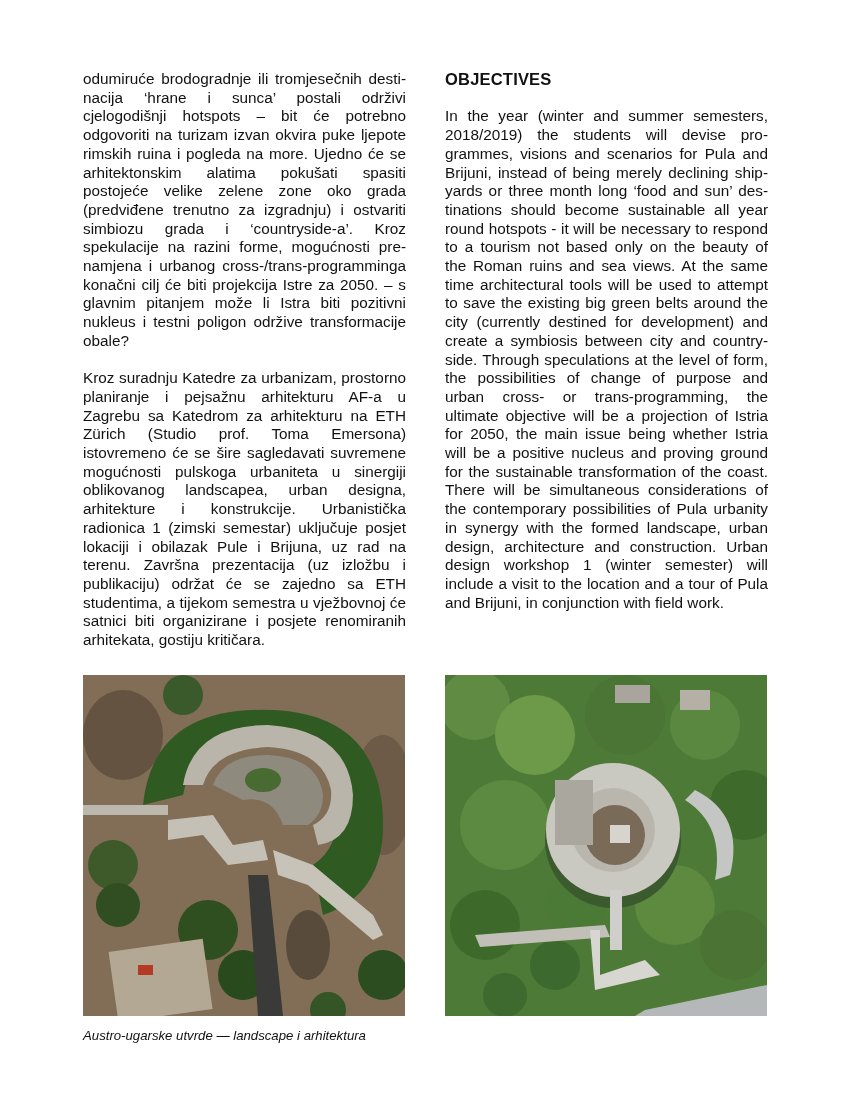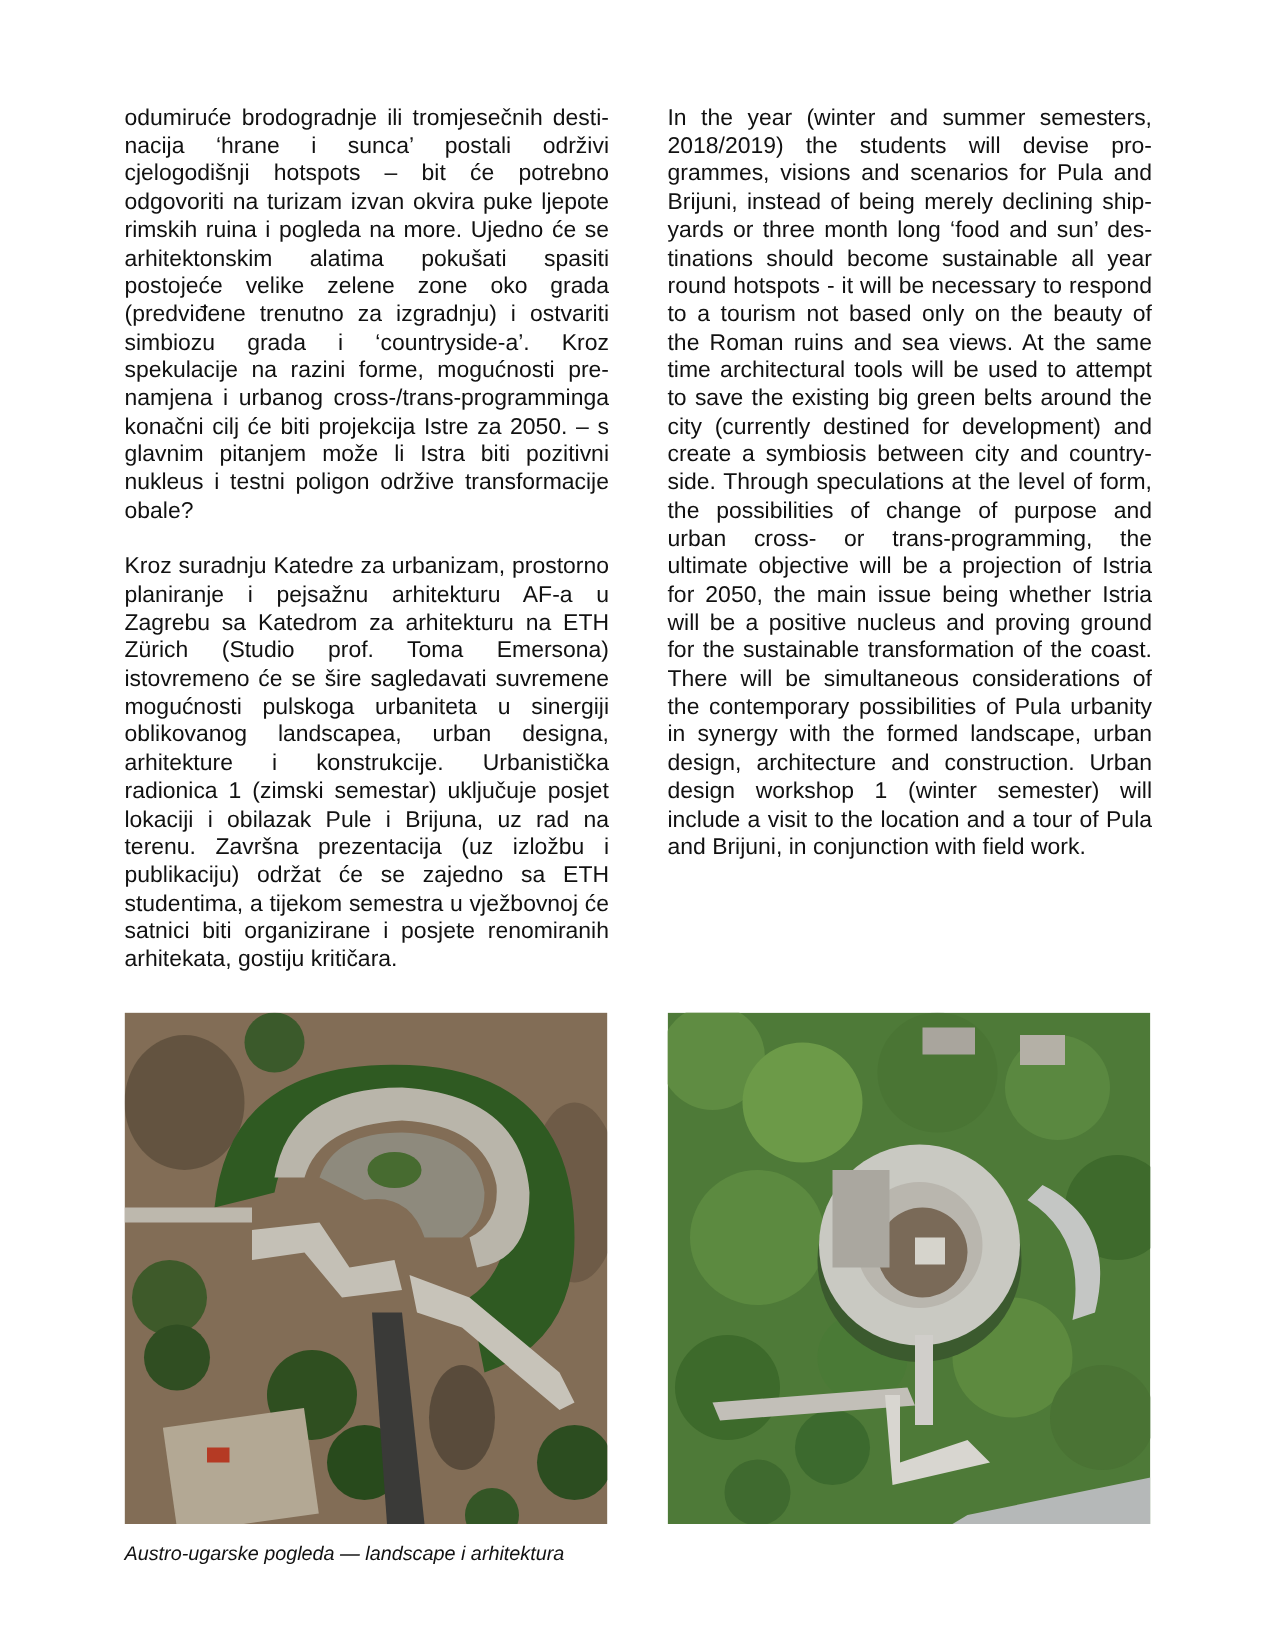--- a/index.html
+++ b/index.html
@@ -19,20 +19,21 @@
   </style>
 </head>
 <body>
 
 <div class="col col-left">
   <p>odumiruće brodogradnje ili tromjesečnih desti­nacija ‘hrane i sunca’ postali održivi cjelogodišnji hotspots – bit će potrebno odgovoriti na turizam izvan okvira puke ljepote rimskih ruina i pogleda na more. Ujedno će se arhitektonskim alatima pokušati spasiti postojeće velike zelene zone oko grada (predviđene trenutno za izgradnju) i ostvariti simbiozu grada i ‘countryside-a’. Kroz spekulacije na razini forme, mogućnosti pre­namjena i urbanog cross-/trans-programmin­ga konačni cilj će biti projekcija Istre za 2050. – s glavnim pitanjem može li Istra biti pozitivni nukleus i testni poligon održive transformacije obale?</p>
   <p>Kroz suradnju Katedre za urbanizam, prostorno planiranje i pejsažnu arhitekturu AF-a u Zagrebu sa Katedrom za arhitekturu na ETH Zürich (Stu­dio prof. Toma Emersona) istovremeno će se šire sagledavati suvremene mogućnosti pulsk­oga urbaniteta u sinergiji oblikovanog landsca­pea, urban designa, arhitekture i konstrukcije. Urbanistička radionica 1 (zimski semestar) uk­ljučuje posjet lokaciji i obilazak Pule i Brijuna, uz rad na terenu. Završna prezentacija (uz izlo­žbu i publikaciju) održat će se zajedno sa ETH studentima, a tijekom semestra u vježbovnoj će satnici biti organizirane i posjete renomiranih ar­hitekata, gostiju kritičara.</p>
 </div>
 
 <div class="col col-right">
+  <div class="heading">OBJECTIVES</div>
   <p>In the year (winter and summer semesters, 2018/2019) the students will devise pro­grammes, visions and scenarios for Pula and Brijuni, instead of being merely declining ship­yards or three month long ‘food and sun’ des­tinations should become sustainable all year round hotspots - it will be necessary to respond to a tourism not based only on the beauty of the Roman ruins and sea views. At the same time architectural tools will be used to attempt to save the existing big green belts around the city (currently destined for development) and create a symbiosis between city and country­side.  Through speculations at the level of form, the possibilities of change of purpose and urban cross- or trans-programming, the ultimate ob­jective will be a projection of Istria for 2050, the main issue being whether Istria will be a posi­tive nucleus and proving ground for the sustain­able transformation of the coast. There will be simultaneous considerations of the contempo­rary possibilities of Pula urbanity in synergy with the formed landscape, urban design, architec­ture and construction. Urban design workshop 1 (winter semester) will include a visit to the loca­tion and a tour of Pula and Brijuni, in conjunction with field work.</p>
 </div>
 
 <div class="photo photo-left">
   <svg width="322" height="341" viewBox="0 0 322 341">
     <rect width="322" height="341" fill="#7a6650"></rect>
     <rect x="0" y="0" width="322" height="341" fill="#8a735c" opacity="0.5"></rect>
 
     <ellipse cx="40" cy="60" rx="40" ry="45" fill="#4e4232" opacity="0.6"></ellipse>
     <ellipse cx="300" cy="120" rx="30" ry="60" fill="#5a4a38" opacity="0.5"></ellipse>
@@ -93,13 +94,13 @@
     <rect x="165" y="150" width="20" height="18" fill="#d6d4cc"></rect>
     <rect x="110" y="105" width="38" height="65" fill="#aaa79f"></rect>
 
     <rect x="165" y="215" width="12" height="60" fill="#d0ceca"></rect>
     <path d="M30 260 L160 250 L165 262 L35 272 Z" fill="#c2bfb8"></path>
     <path d="M145 255 L155 255 L155 300 L200 285 L215 300 L150 315 Z" fill="#d8d6d0"></path>
     <path d="M200 335 L322 310 L322 341 L190 341 Z" fill="#b5b8b8"></path>
   </svg>
 </div>
 
-<div class="caption">Austro-ugarske pogleda — landscape i arhitektura</div>
+<div class="caption">Austro-ugarske utvrde — landscape i arhitektura</div>
 
 </body></html>

